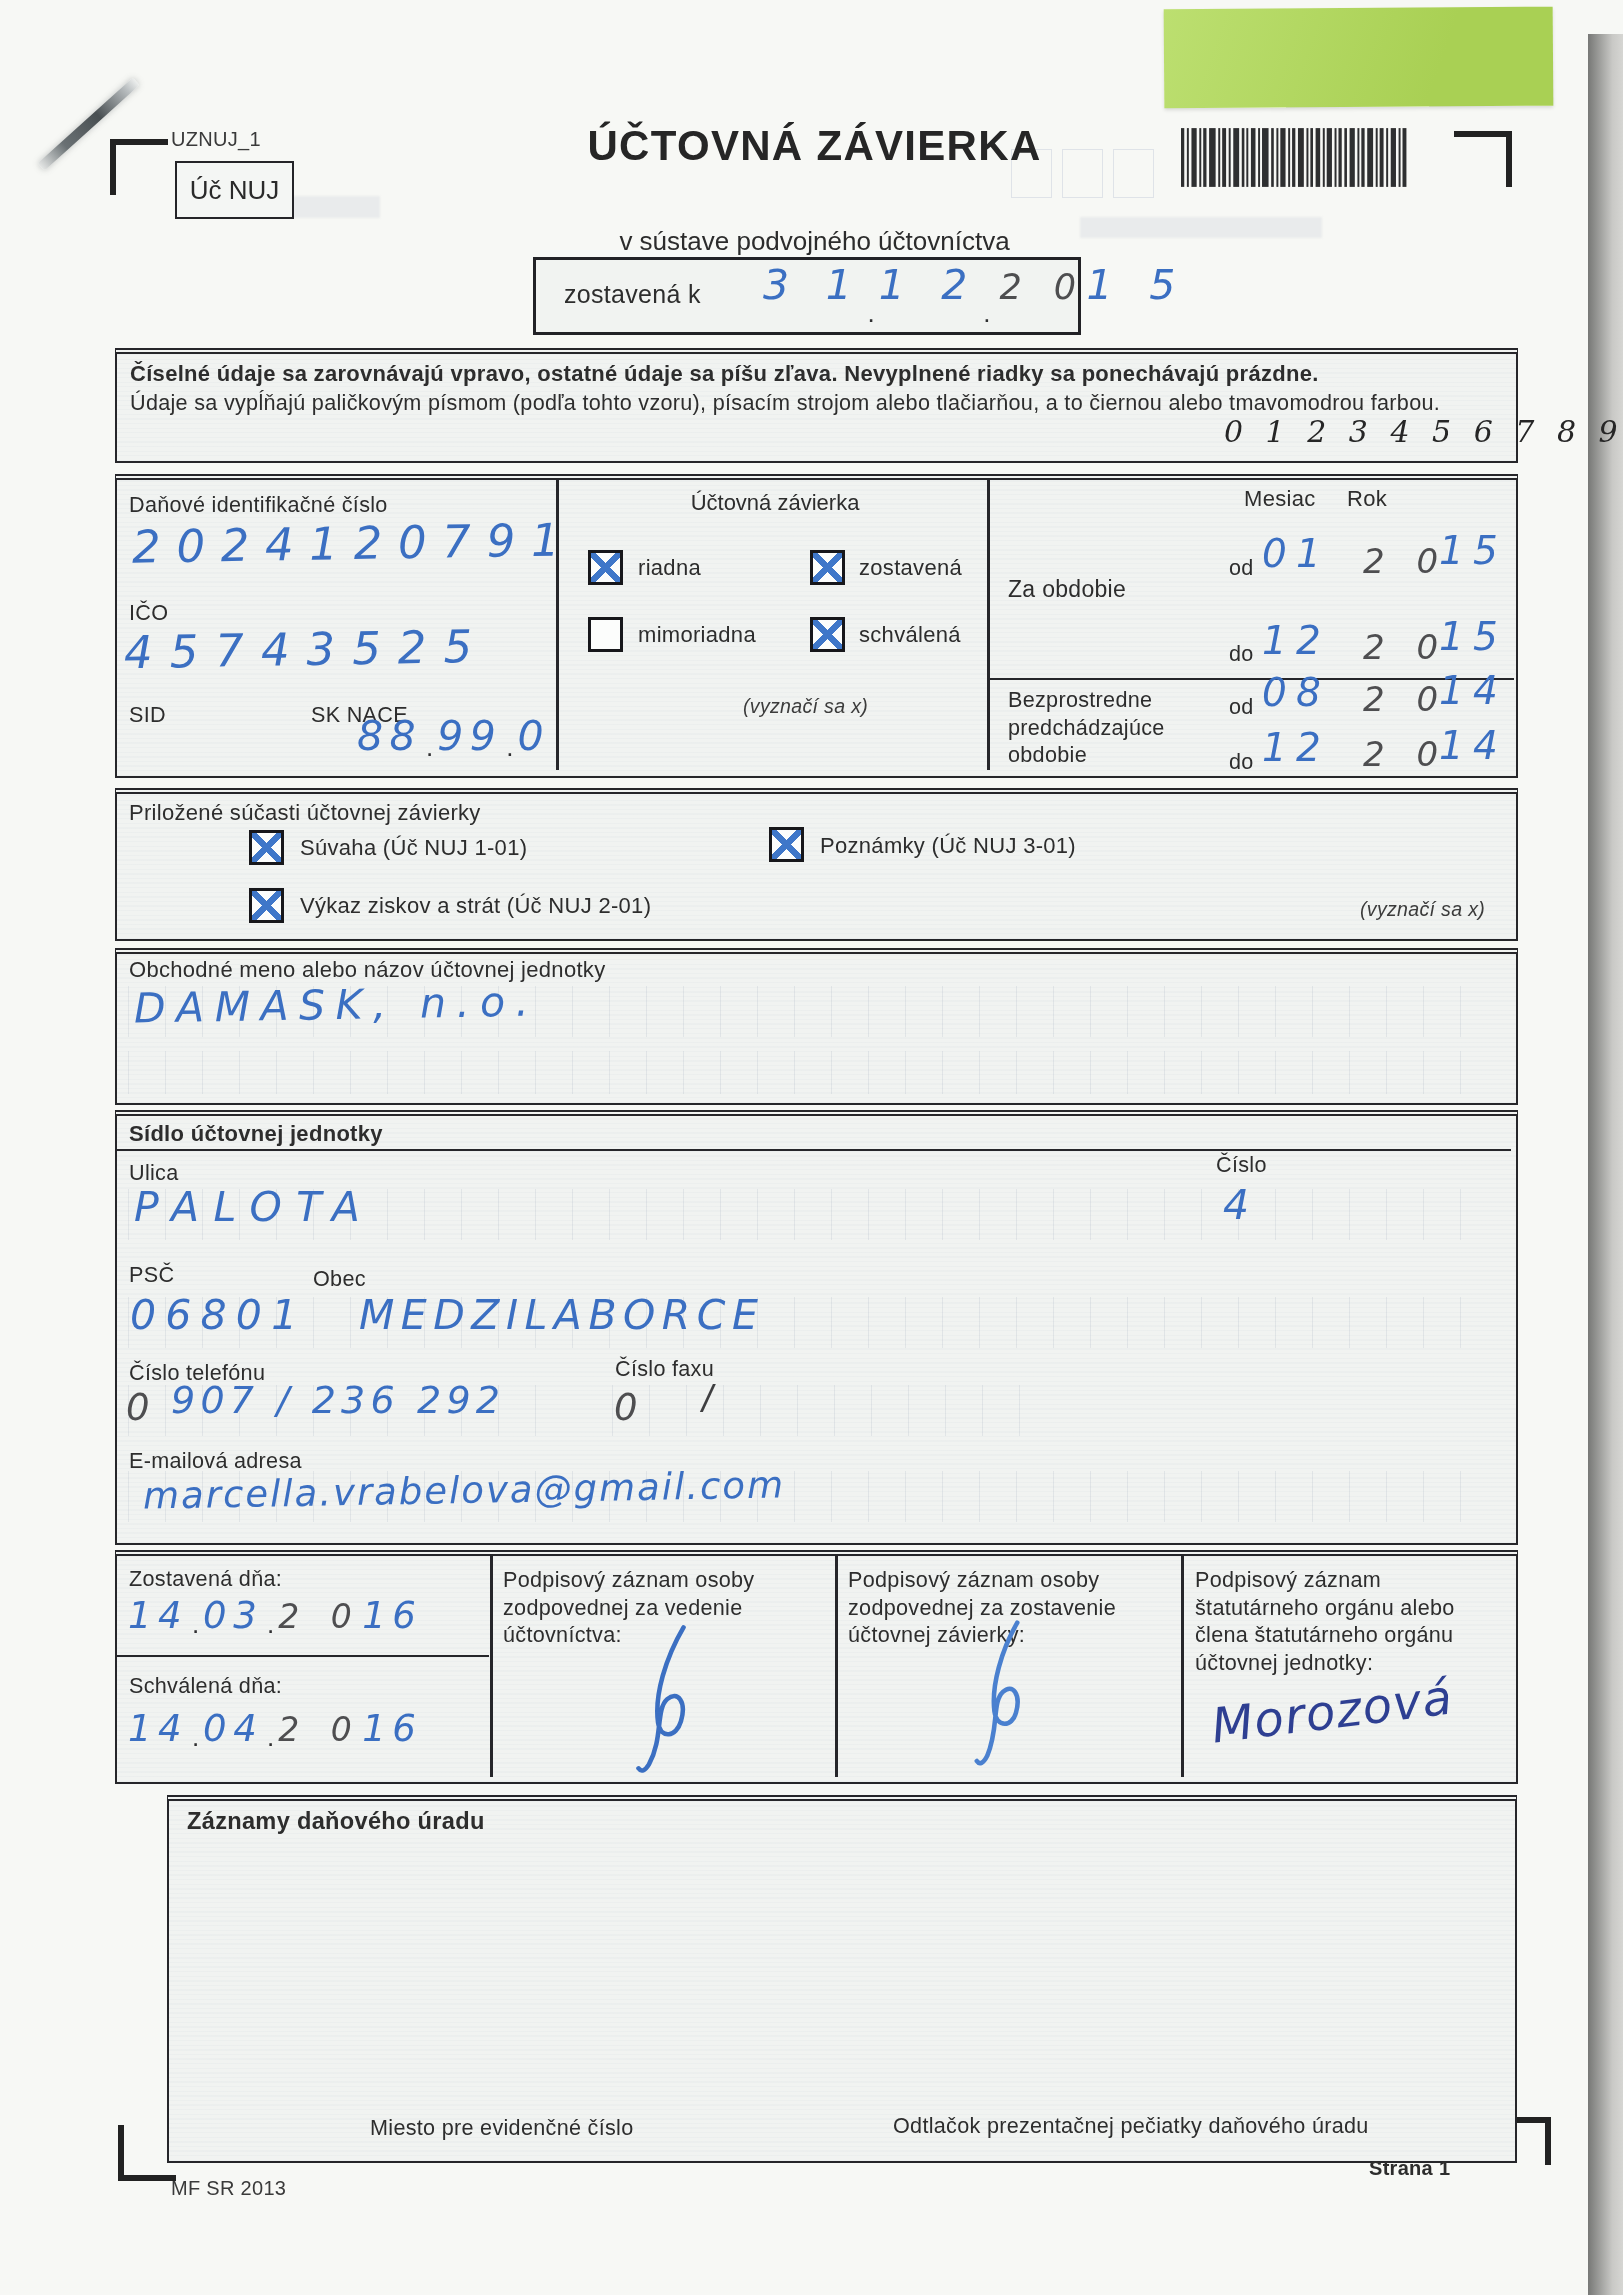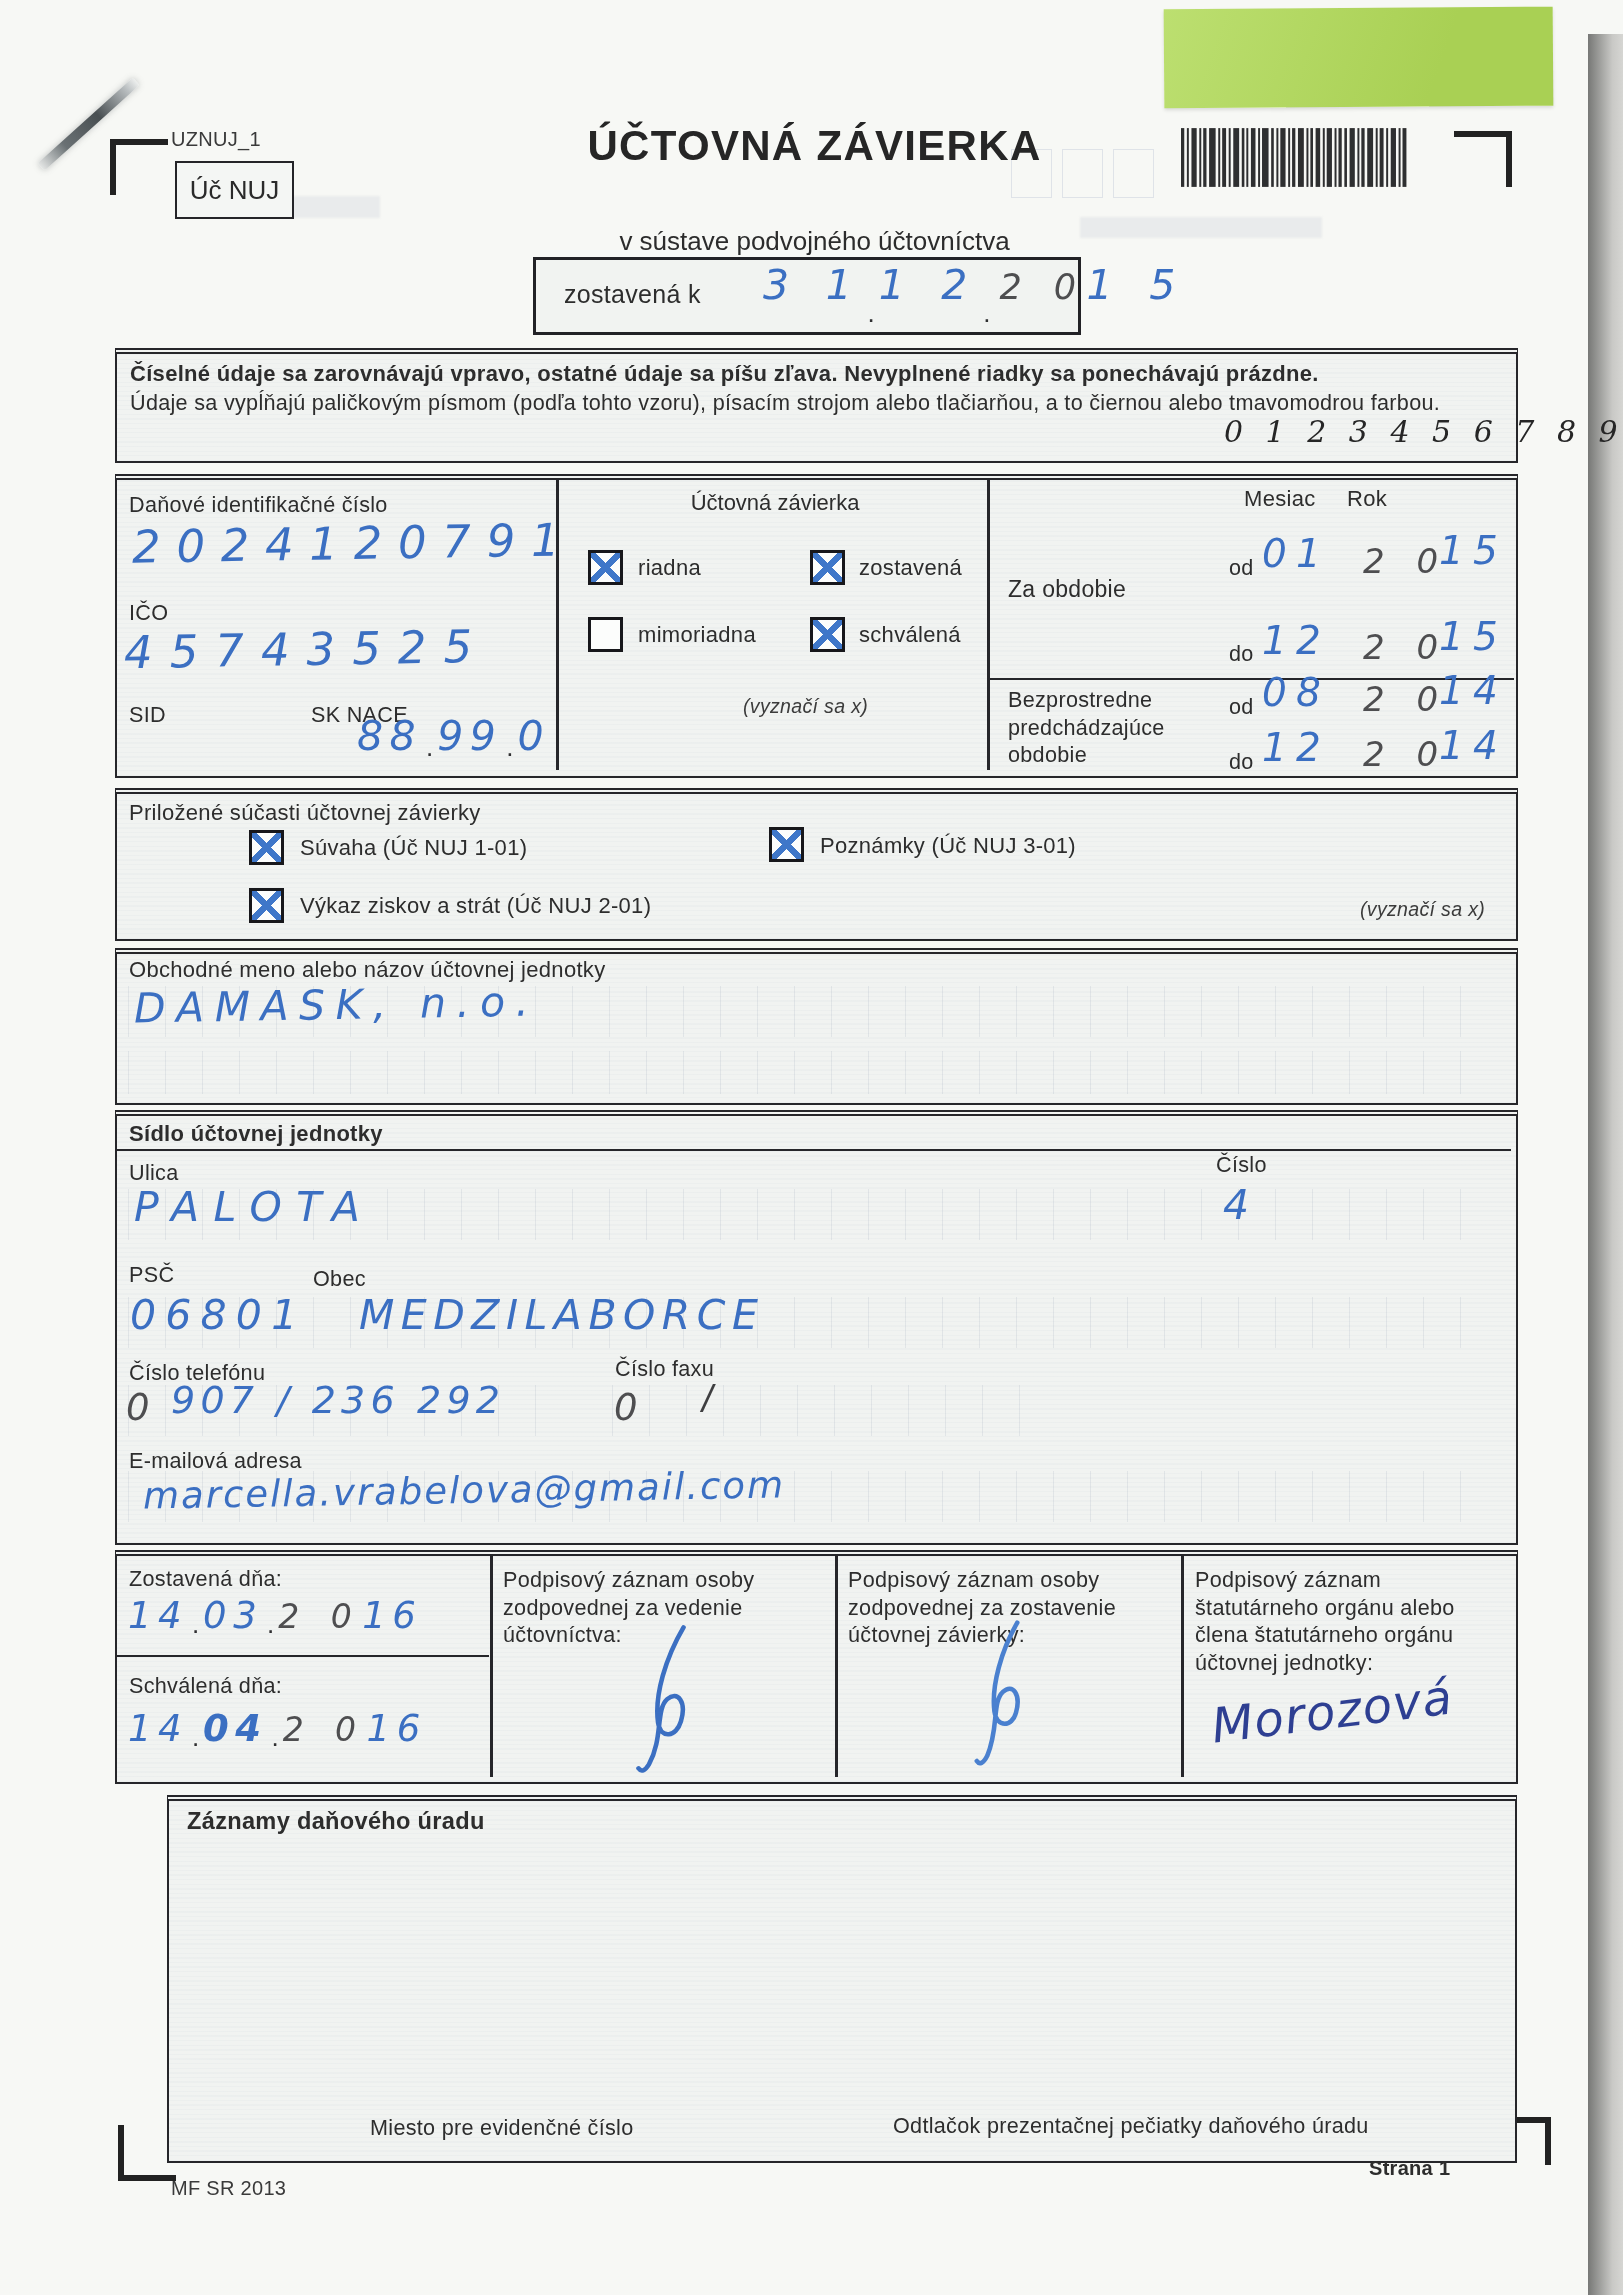--- a/index.html
+++ b/index.html
@@ -265,21 +265,21 @@
     <span class="dot">.</span>
     <span class="hw inl" style="font-size:37px;letter-spacing:6.5px;">03</span>
     <span class="dot">.</span>
     <span class="pre" style="font-size:33px;">2 0</span>
     <span class="hw inl" style="font-size:37px;letter-spacing:6.5px;">16</span>
   </div>
   <div class="lbl" style="left:129px;top:1673px;">Schválená dňa:</div>
   <div class="hwrow" style="left:128px;top:1707px;">
     <span class="hw inl" style="font-size:37px;letter-spacing:6.5px;">14</span>
     <span class="dot">.</span>
-    <span class="hw inl" style="font-size:37px;letter-spacing:6.5px;font-weight:bold;">04</span>
+    <span class="hw inl" style="font-size:37px;letter-spacing:6.5px;">04</span>
     <span class="dot">.</span>
     <span class="pre" style="font-size:33px;">2 0</span>
     <span class="hw inl" style="font-size:37px;letter-spacing:6.5px;">16</span>
   </div>
 
   <div class="lbl ml" style="left:503px;top:1566px;">Podpisový záznam osoby
 zodpovednej za vedenie
 účtovníctva:</div>
   <div class="abs" style="left:615px;top:1623px;">
     <svg width="124" height="151" viewBox="0 0 190 230">

